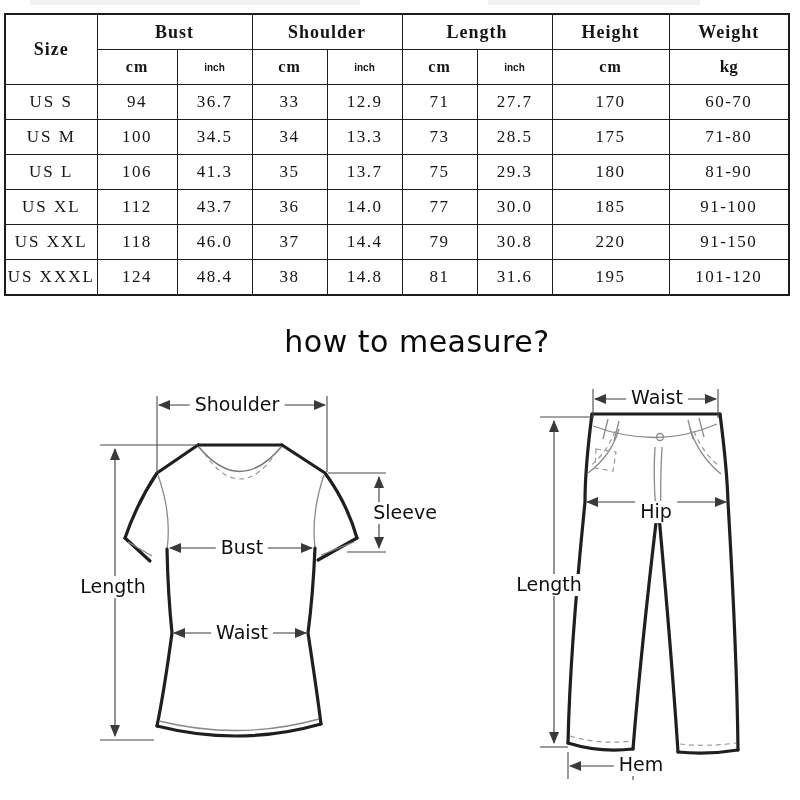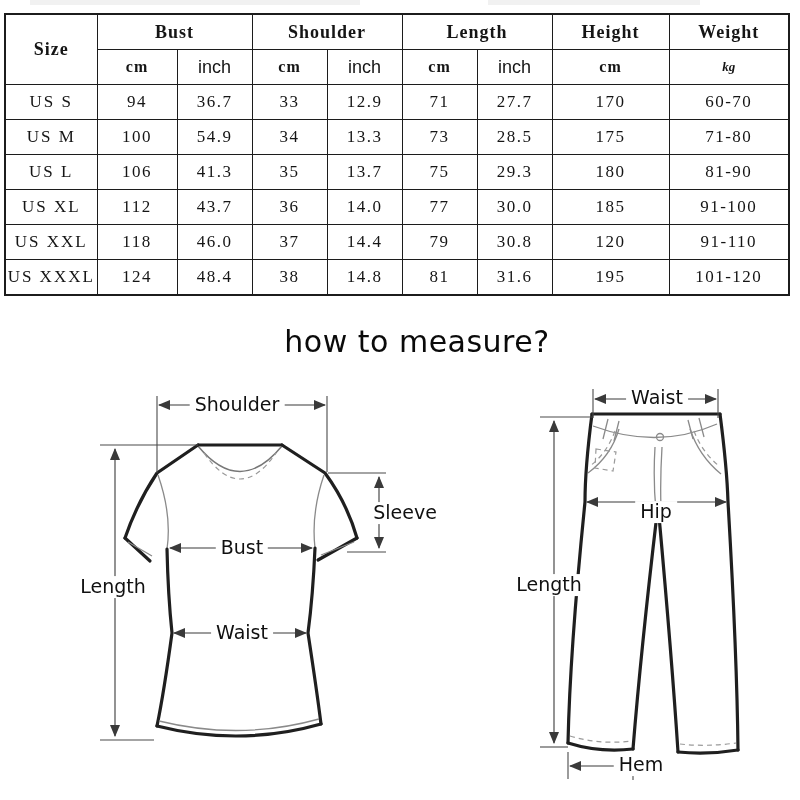--- a/index.html
+++ b/index.html
@@ -15,22 +15,22 @@
     border-collapse:collapse;table-layout:fixed;
     font-family:"Liberation Serif","DejaVu Serif",serif;color:#151515;
     border:2px solid #1c1c1c;
   }
   .size-table th,.size-table td{
     border:1px solid #1c1c1c;text-align:center;vertical-align:middle;
     padding:0;height:34px;overflow:hidden;
   }
   .h-group{font-size:18px;font-weight:bold;letter-spacing:1px;}
   .u-cm{font-size:16px;letter-spacing:1px;}
-  .u-inch{font-size:18px;font-family:"Liberation Sans","DejaVu Sans",sans-serif;font-weight:normal;}
-  .u-kg{font-size:13px;font-style:italic;}
+  .u-inch{font-size:10px;font-family:"Liberation Sans","DejaVu Sans",sans-serif;font-weight:bold;}
+  .u-kg{font-size:17px;}
   .c-size{font-size:17px;letter-spacing:2px;}
   .c-val{font-size:17px;letter-spacing:1.5px;}
 
   
   .measure-title{
     position:absolute;top:324px;left:17px;width:800px;text-align:center;
     font-size:30px;color:#0a0a0a;letter-spacing:0.5px;
   }
   .fig{position:absolute;}
   .dlabel{
@@ -90,21 +90,21 @@
       <td class="c-val">33</td>
       <td class="c-val">12.9</td>
       <td class="c-val">71</td>
       <td class="c-val">27.7</td>
       <td class="c-val">170</td>
       <td class="c-val">60-70</td>
     </tr>
     <tr>
       <td class="c-size">US M</td>
       <td class="c-val">100</td>
-      <td class="c-val">54.9</td>
+      <td class="c-val">34.5</td>
       <td class="c-val">34</td>
       <td class="c-val">13.3</td>
       <td class="c-val">73</td>
       <td class="c-val">28.5</td>
       <td class="c-val">175</td>
       <td class="c-val">71-80</td>
     </tr>
     <tr>
       <td class="c-size">US L</td>
       <td class="c-val">106</td>
@@ -128,22 +128,22 @@
       <td class="c-val">91-100</td>
     </tr>
     <tr>
       <td class="c-size">US XXL</td>
       <td class="c-val">118</td>
       <td class="c-val">46.0</td>
       <td class="c-val">37</td>
       <td class="c-val">14.4</td>
       <td class="c-val">79</td>
       <td class="c-val">30.8</td>
-      <td class="c-val">120</td>
-      <td class="c-val">91-110</td>
+      <td class="c-val">220</td>
+      <td class="c-val">91-150</td>
     </tr>
     <tr>
       <td class="c-size">US XXXL</td>
       <td class="c-val">124</td>
       <td class="c-val">48.4</td>
       <td class="c-val">38</td>
       <td class="c-val">14.8</td>
       <td class="c-val">81</td>
       <td class="c-val">31.6</td>
       <td class="c-val">195</td>

